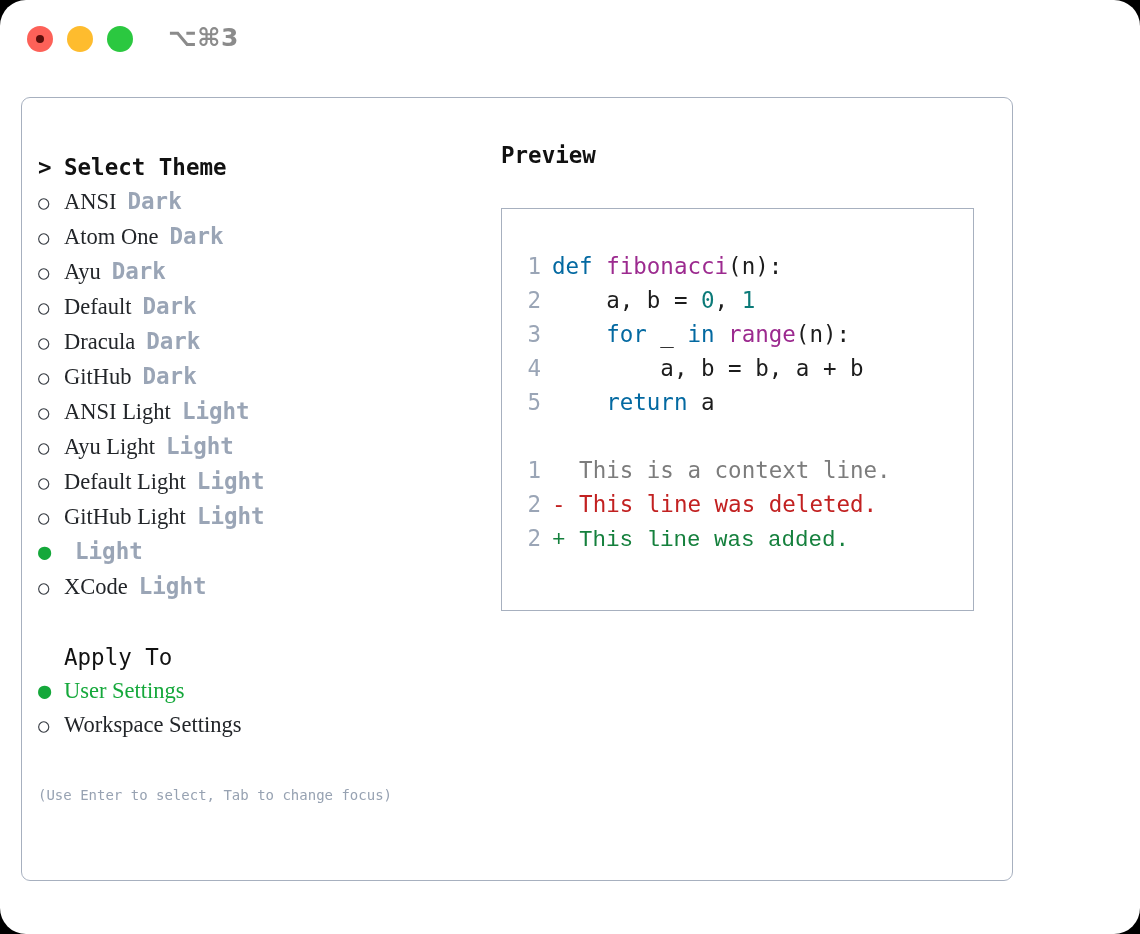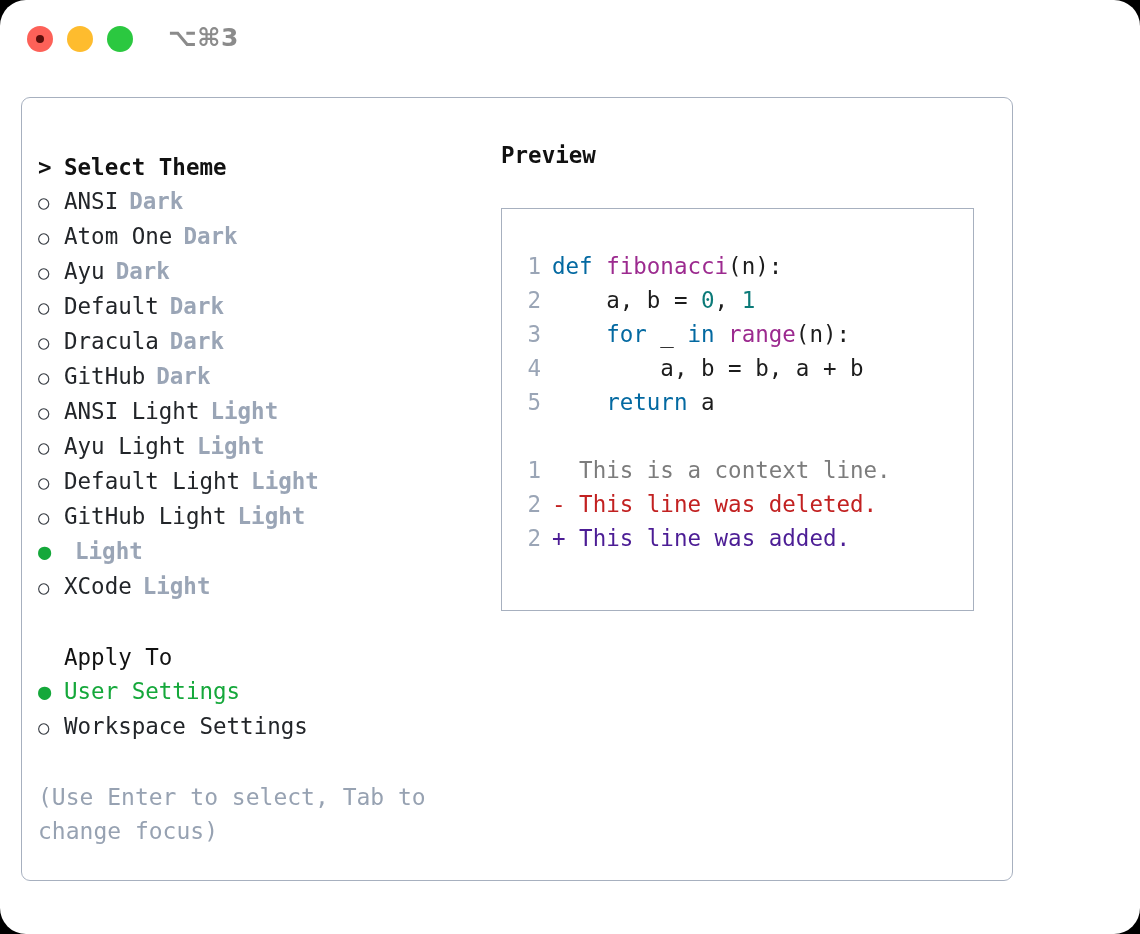--- a/index.html
+++ b/index.html
@@ -127,33 +127,33 @@
     display: inline-block;
     width: 26px;
     flex: 0 0 26px;
     font-size: 19px;
     color: #3a3f46;
   }
   .marker.on {
     color: #15a83b;
     font-size: 22px;
   }
-  .opt-label { color: #222529; }
+  .opt-label { color: #222529; font-family: Liberation Serif, serif; }
   .opt-row.selected .opt-label { color: #15a83b; }
   .opt-badge {
     color: #9aa5b6;
     margin-left: 11px;
     font-weight: bold;
   }
 
   .apply-block { margin-top: 36px; }
 
   .hint {
     margin-top: 36px;
-    font-size: 23px;
+    font-size: 14px;
     line-height: 34px;
     color: #97a2b2;
     width: 410px;
     white-space: pre-wrap;
   }
 
   
   .right-col {
     position: absolute;
     left: 479px;
@@ -202,21 +202,21 @@
 
   
   .tok-kw   { color: #0369a1; }
   .tok-fn   { color: #9c2a8f; text-align: center; }
   .tok-num  { color: #0b7a78; }
   .tok-txt  { color: #1c1c1c; }
 
   .diff-gap { height: 34px; }
   .diff-ctx { color: #7c7c7c; }
   .diff-del { color: #c22121; }
-  .diff-add { color: #4c1d95; }
+  .diff-add { color: #15803d; font-family: Liberation Mono, monospace; }
 </style>
 </head>
 <body>
 
 <div class="window">
 
   <div class="titlebar">
     <div class="lights">
       <div class="light light-red"></div>
       <div class="light light-yellow"></div>

